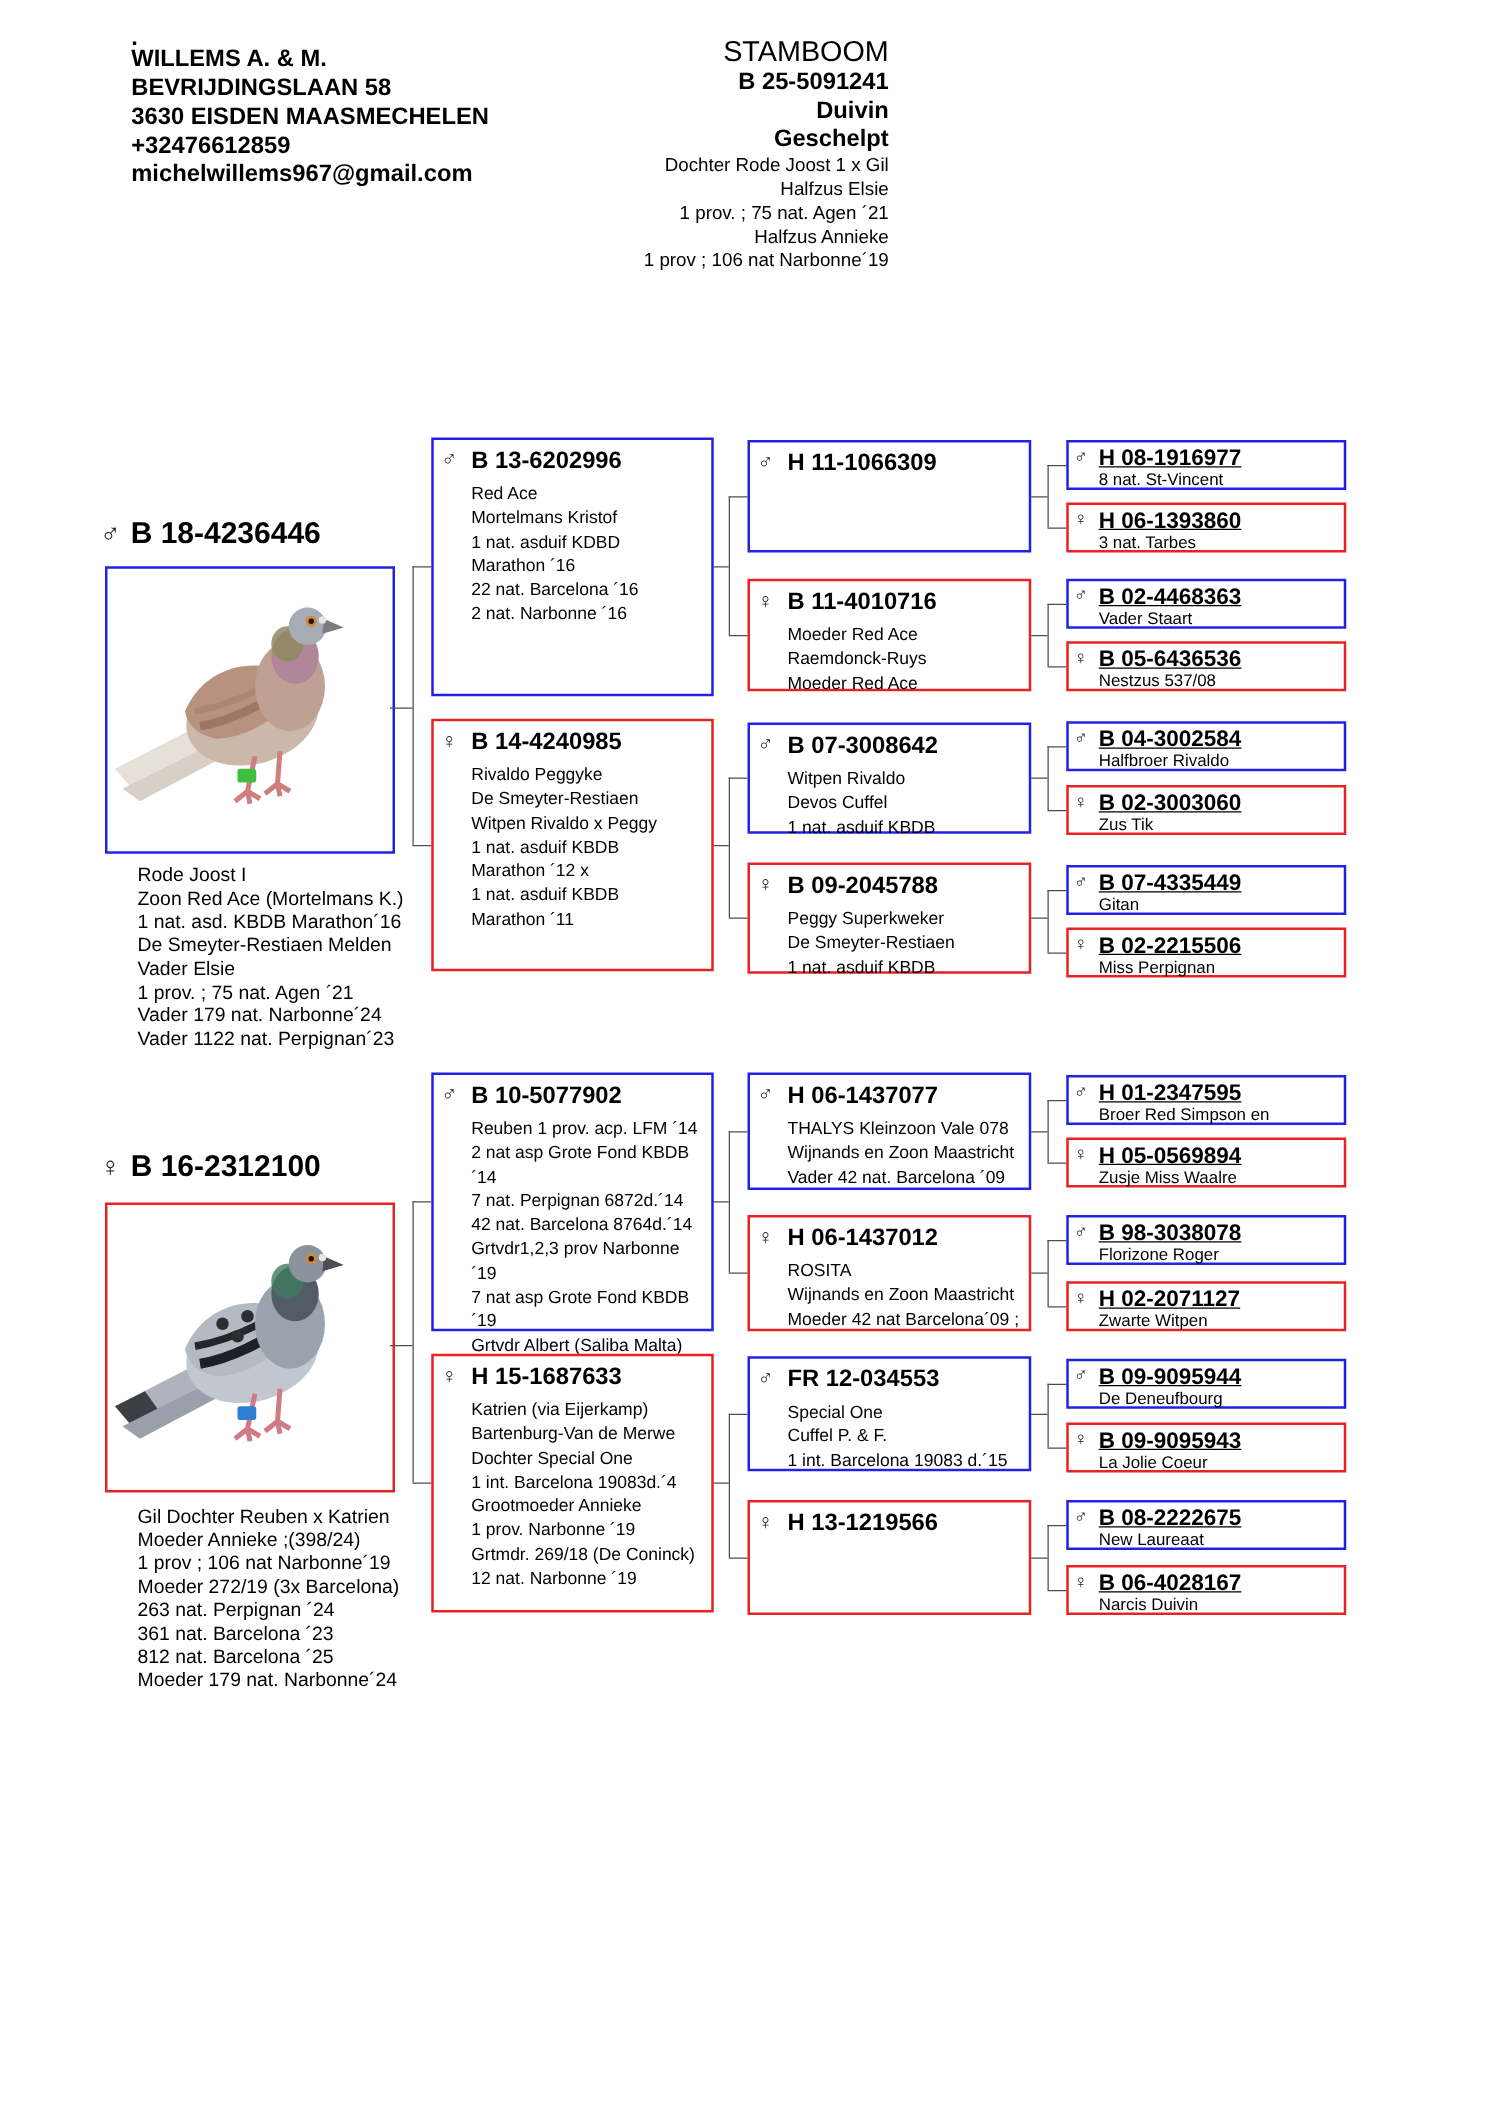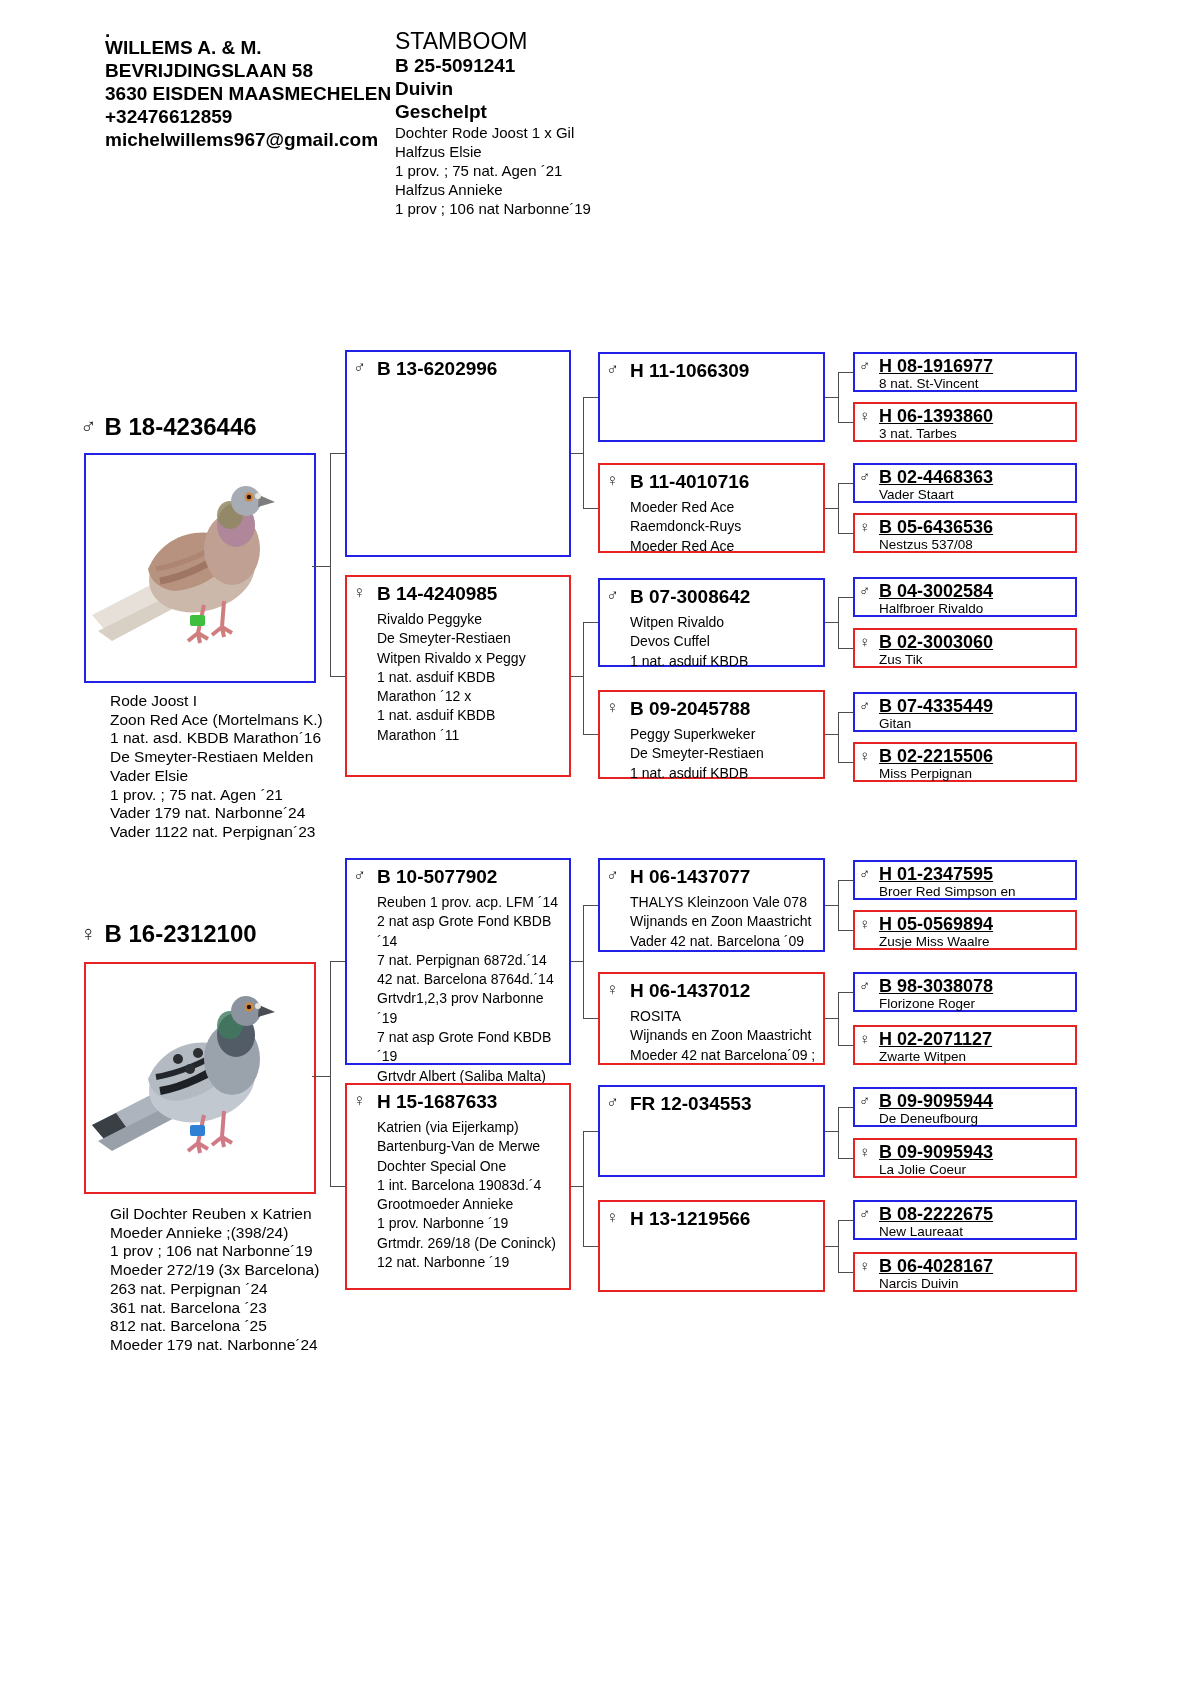--- a/index.html
+++ b/index.html
@@ -2,21 +2,21 @@
 <html><head>
 <meta charset="utf-8">
 <style>
   html,body { margin:0; padding:0; background:#fff; }
   .page { position:relative; width:1190px; height:1684px; background:#fff;
           font-family:"Liberation Sans", sans-serif; color:#000; overflow:hidden; }
 
   
   .breeder { position:absolute; left:105px; top:26px; font-weight:bold; font-size:19px; line-height:23px; }
   .breeder .dot { line-height:10px; }
-  .title-block { position:absolute; left:395px; top:28px; width:316px; text-align:left; }
+  .title-block { position:absolute; left:395px; top:28px; width:316px; text-align:right; }
   .t1 { font-size:23px; line-height:26px; }
   .t2 { font-size:19px; font-weight:bold; line-height:23px; }
   .pline { }
   .title-block .sub { font-size:15px; line-height:19px; }
   .title-block .sub .pline { }
 
   
   .g1-label { position:absolute; display:flex; align-items:center; }
   .g1-label .sex { font-size:22px; margin-right:8px; color:#222; }
   .g1-ring { font-weight:bold; font-size:24px; }
@@ -145,20 +145,28 @@
       <div class="pline">361 nat. Barcelona ´23</div>
       <div class="pline">812 nat. Barcelona ´25</div>
       <div class="pline">Moeder 179 nat. Narbonne´24</div>
     </div>
 
   <div class="pbox male" style="left:345px;top:350px;width:226px;height:207px;">
     <div class="box-head">
         <span class="sexcol">♂</span>
         <span class="ring">B 13-6202996</span>
       </div>
+    <div class="box-lines">
+        <div class="pline">Red Ace</div>
+        <div class="pline">Mortelmans Kristof</div>
+        <div class="pline">1 nat. asduif KDBD</div>
+        <div class="pline">Marathon ´16</div>
+        <div class="pline">22 nat. Barcelona ´16</div>
+        <div class="pline">2 nat. Narbonne ´16</div>
+      </div>
   </div>
   <div class="pbox female" style="left:345px;top:575px;width:226px;height:202px;">
     <div class="box-head">
         <span class="sexcol">♀</span>
         <span class="ring">B 14-4240985</span>
       </div>
     <div class="box-lines">
         <div class="pline">Rivaldo Peggyke</div>
         <div class="pline">De Smeyter-Restiaen</div>
         <div class="pline">Witpen Rivaldo x Peggy</div>
@@ -259,20 +267,25 @@
     <div class="box-lines">
         <div class="pline">ROSITA</div>
         <div class="pline">Wijnands en Zoon Maastricht</div>
         <div class="pline">Moeder 42 nat Barcelona´09 ;</div>
       </div>
   </div>
   <div class="pbox male" style="left:598px;top:1085px;width:227px;height:92px;">
     <div class="box-head">
         <span class="sexcol">♂</span>
         <span class="ring">FR 12-034553</span>
+      </div>
+    <div class="box-lines">
+        <div class="pline">Special One</div>
+        <div class="pline">Cuffel P. &amp; F.</div>
+        <div class="pline">1 int. Barcelona 19083 d.´15</div>
       </div>
   </div>
   <div class="pbox female" style="left:598px;top:1200px;width:227px;height:92px;">
     <div class="box-head">
         <span class="sexcol">♀</span>
         <span class="ring">H 13-1219566</span>
       </div>
   </div>
 
   <div class="pbox g4 male" style="left:853px;top:352px;width:224px;height:40px;">

